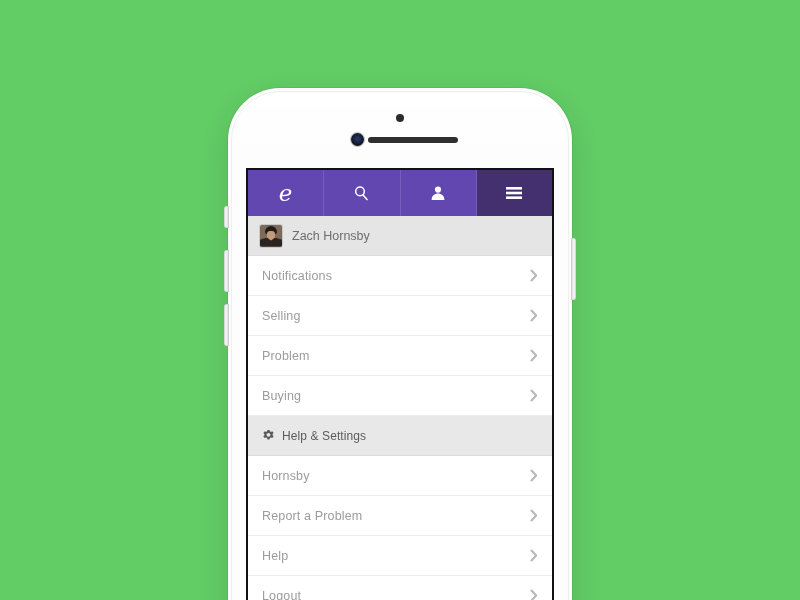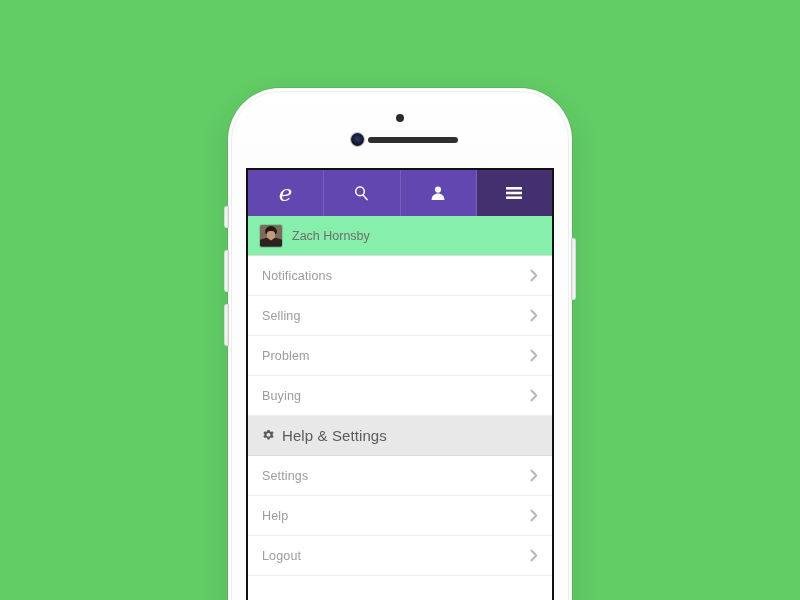--- a/index.html
+++ b/index.html
@@ -136,27 +136,27 @@
 
   .section-head {
     background: #e8e8e8;
     height: 40px;
     display: flex;
     align-items: center;
     padding: 0 14px;
     border-bottom: 1px solid #dcdcdc;
   }
   .section-head .label {
-    font-size: 15px;
+    font-size: 12px;
     color: #5b5b5b;
     letter-spacing: .1px;
   }
 
   #profile-row {
-    background: #86efac;
+    background: #e5e5e5;
     height: 40px;
     display: flex;
     align-items: center;
     padding: 0 12px;
     border-bottom: 1px solid #dcdcdc;
   }
   #avatar {
     width: 22px; height: 22px;
     border-radius: 2px;
     flex: 0 0 auto;
@@ -308,21 +308,27 @@
         <span style="margin-right:7px;display:flex;">
           <svg width="13" height="13" viewBox="0 0 20 20">
             <path fill="#5b5b5b" d="M11.6 1.4h-3.2l-.5 2.2a6.6 6.6 0 0 0-1.6.9L4.2 3.6 2 6.3l1.7 1.5a6.6 6.6 0 0 0 0 1.9L2 11.2l2.2 2.7 2.1-.9c.5.4 1 .7 1.6.9l.5 2.2h3.2l.5-2.2c.6-.2 1.1-.5 1.6-.9l2.1.9 2.2-2.7-1.7-1.5a6.6 6.6 0 0 0 0-1.9L18 6.3l-2.2-2.7-2.1.9a6.6 6.6 0 0 0-1.6-.9z"></path>
             <circle cx="10" cy="9" r="3" fill="#e8e8e8"></circle>
           </svg>
         </span>
         <span class="label">Help &amp; Settings</span>
       </div>
 
       <div class="menu-row">
-        <span class="label">Settings</span>
+        <span class="label">Hornsby</span>
+        <svg class="chevron" viewBox="0 0 8 13">
+          <polyline points="1.5,1.5 6.2,6.5 1.5,11.5" fill="none" stroke="#b6b6b6" stroke-width="2" stroke-linecap="round" stroke-linejoin="round"></polyline>
+        </svg>
+      </div>
+      <div class="menu-row">
+        <span class="label">Report a Problem</span>
         <svg class="chevron" viewBox="0 0 8 13">
           <polyline points="1.5,1.5 6.2,6.5 1.5,11.5" fill="none" stroke="#b6b6b6" stroke-width="2" stroke-linecap="round" stroke-linejoin="round"></polyline>
         </svg>
       </div>
       <div class="menu-row">
         <span class="label">Help</span>
         <svg class="chevron" viewBox="0 0 8 13">
           <polyline points="1.5,1.5 6.2,6.5 1.5,11.5" fill="none" stroke="#b6b6b6" stroke-width="2" stroke-linecap="round" stroke-linejoin="round"></polyline>
         </svg>
       </div>

